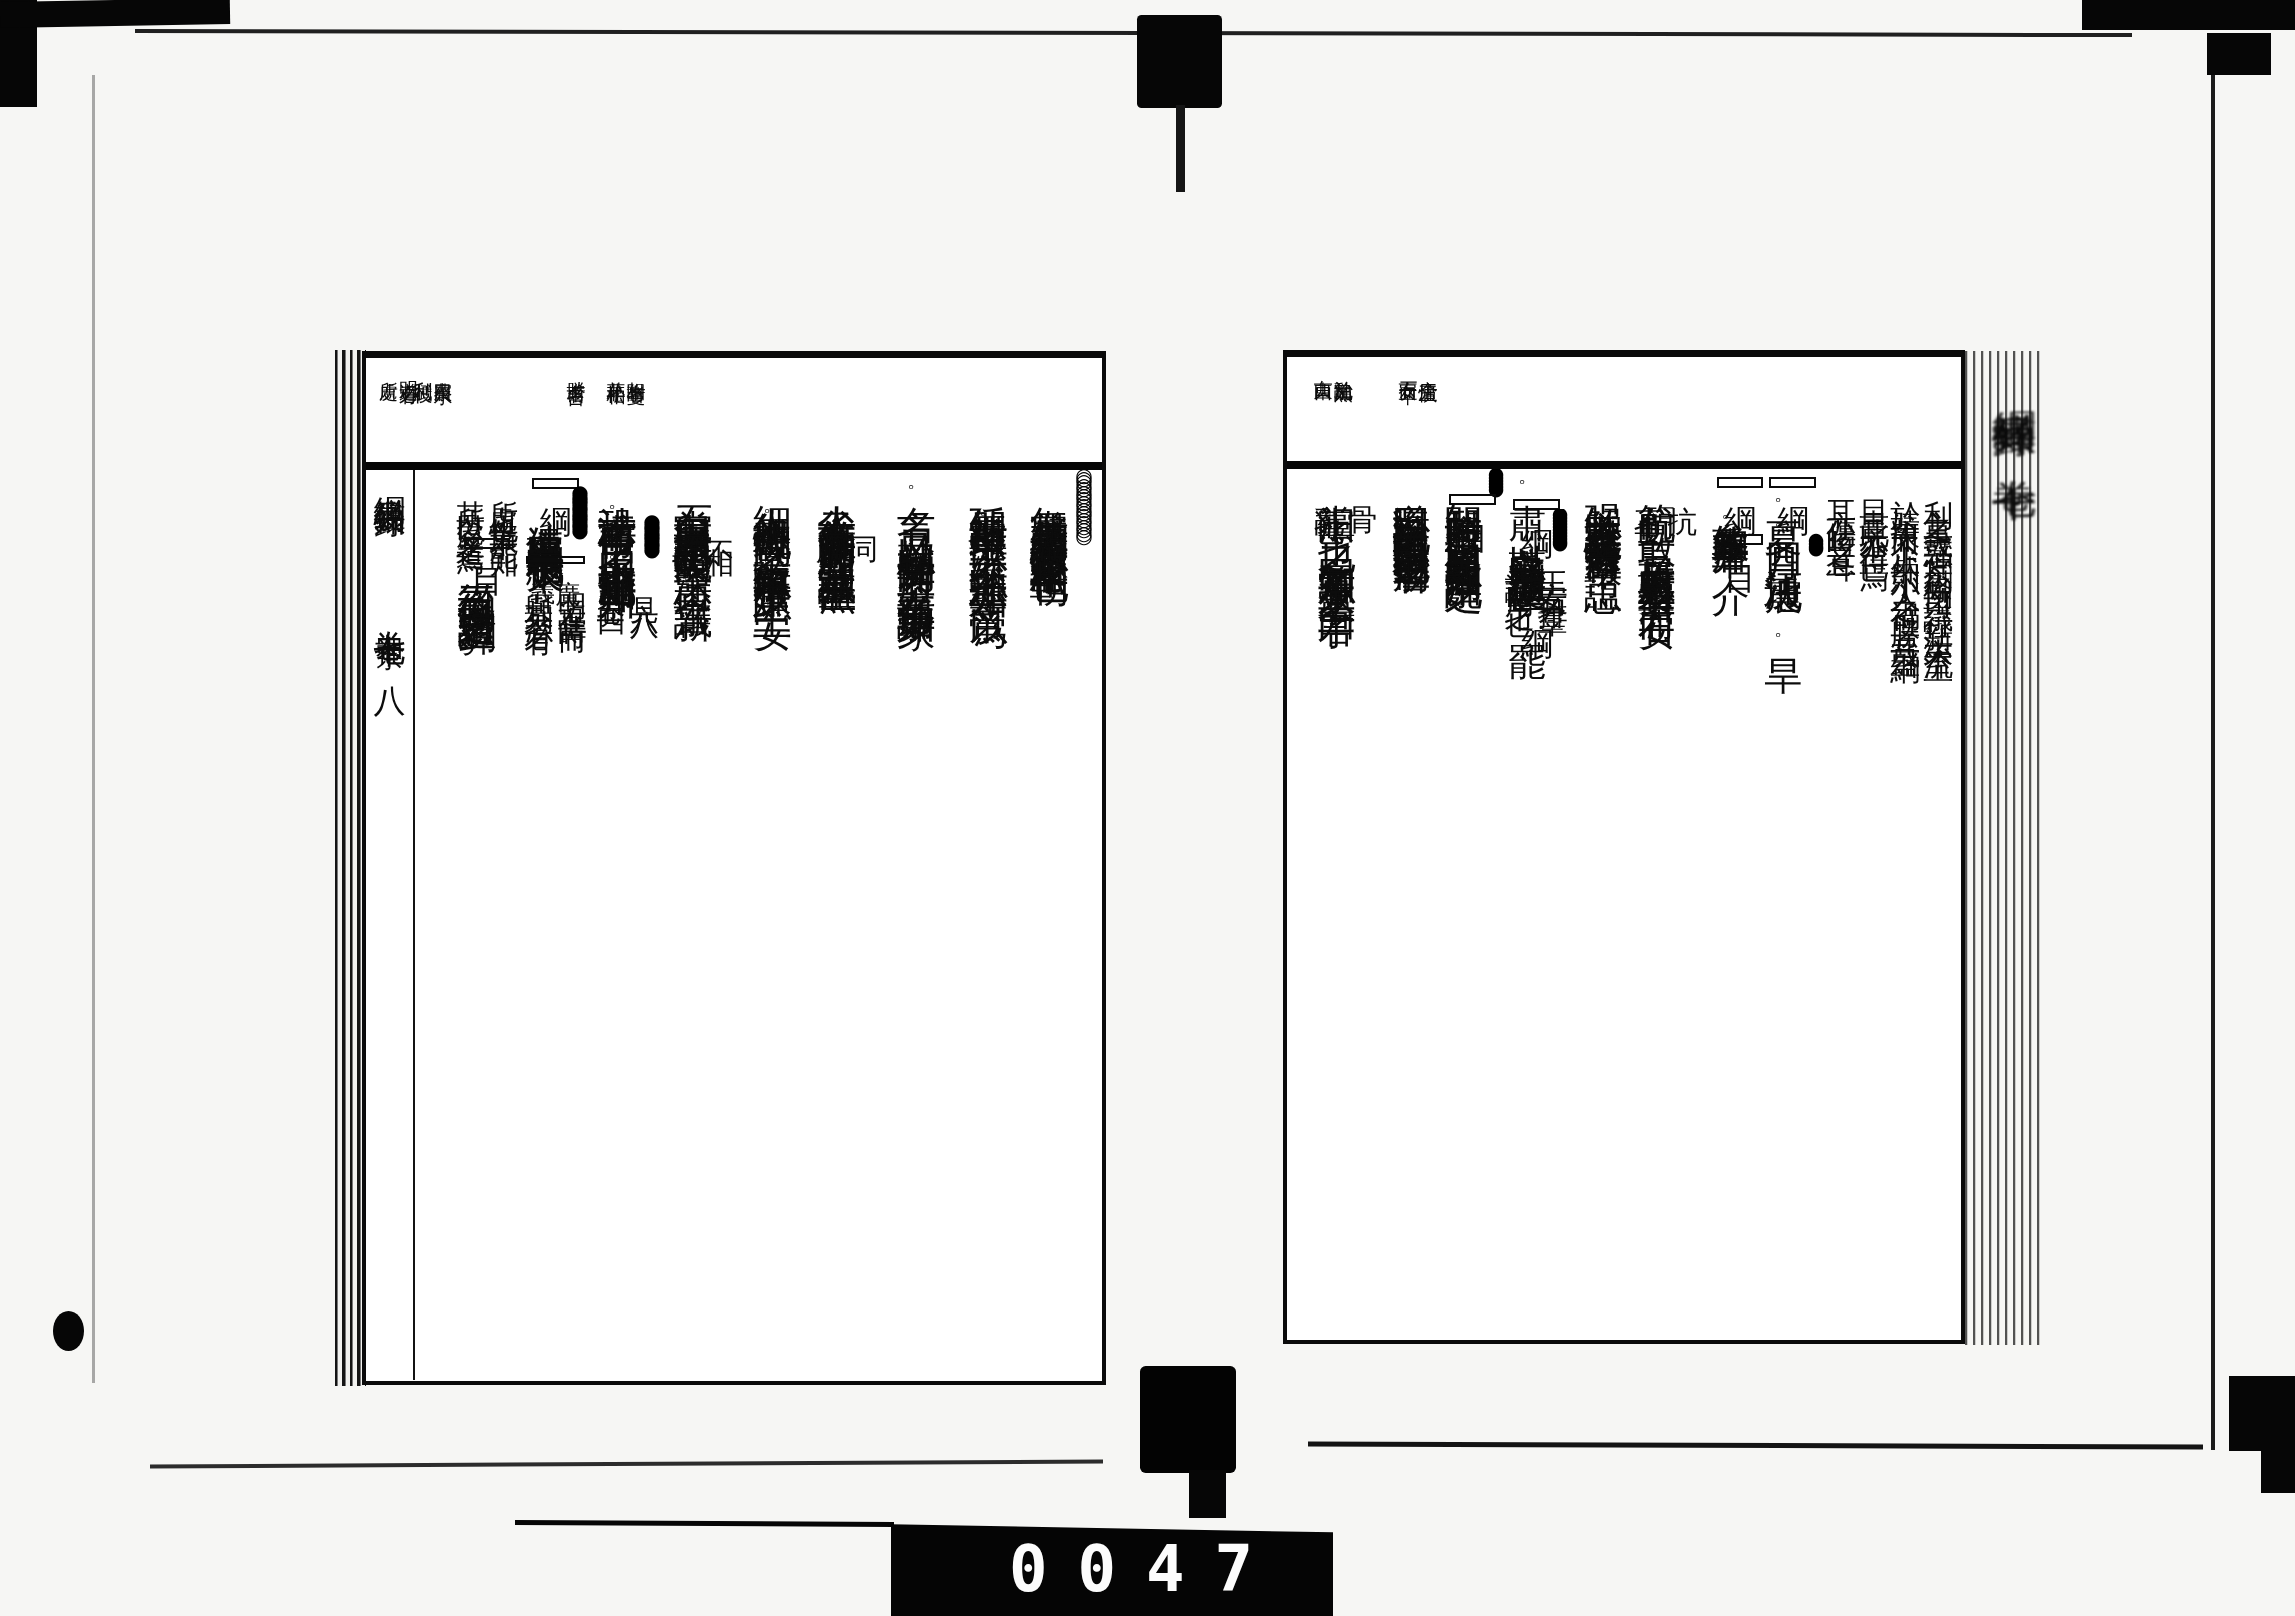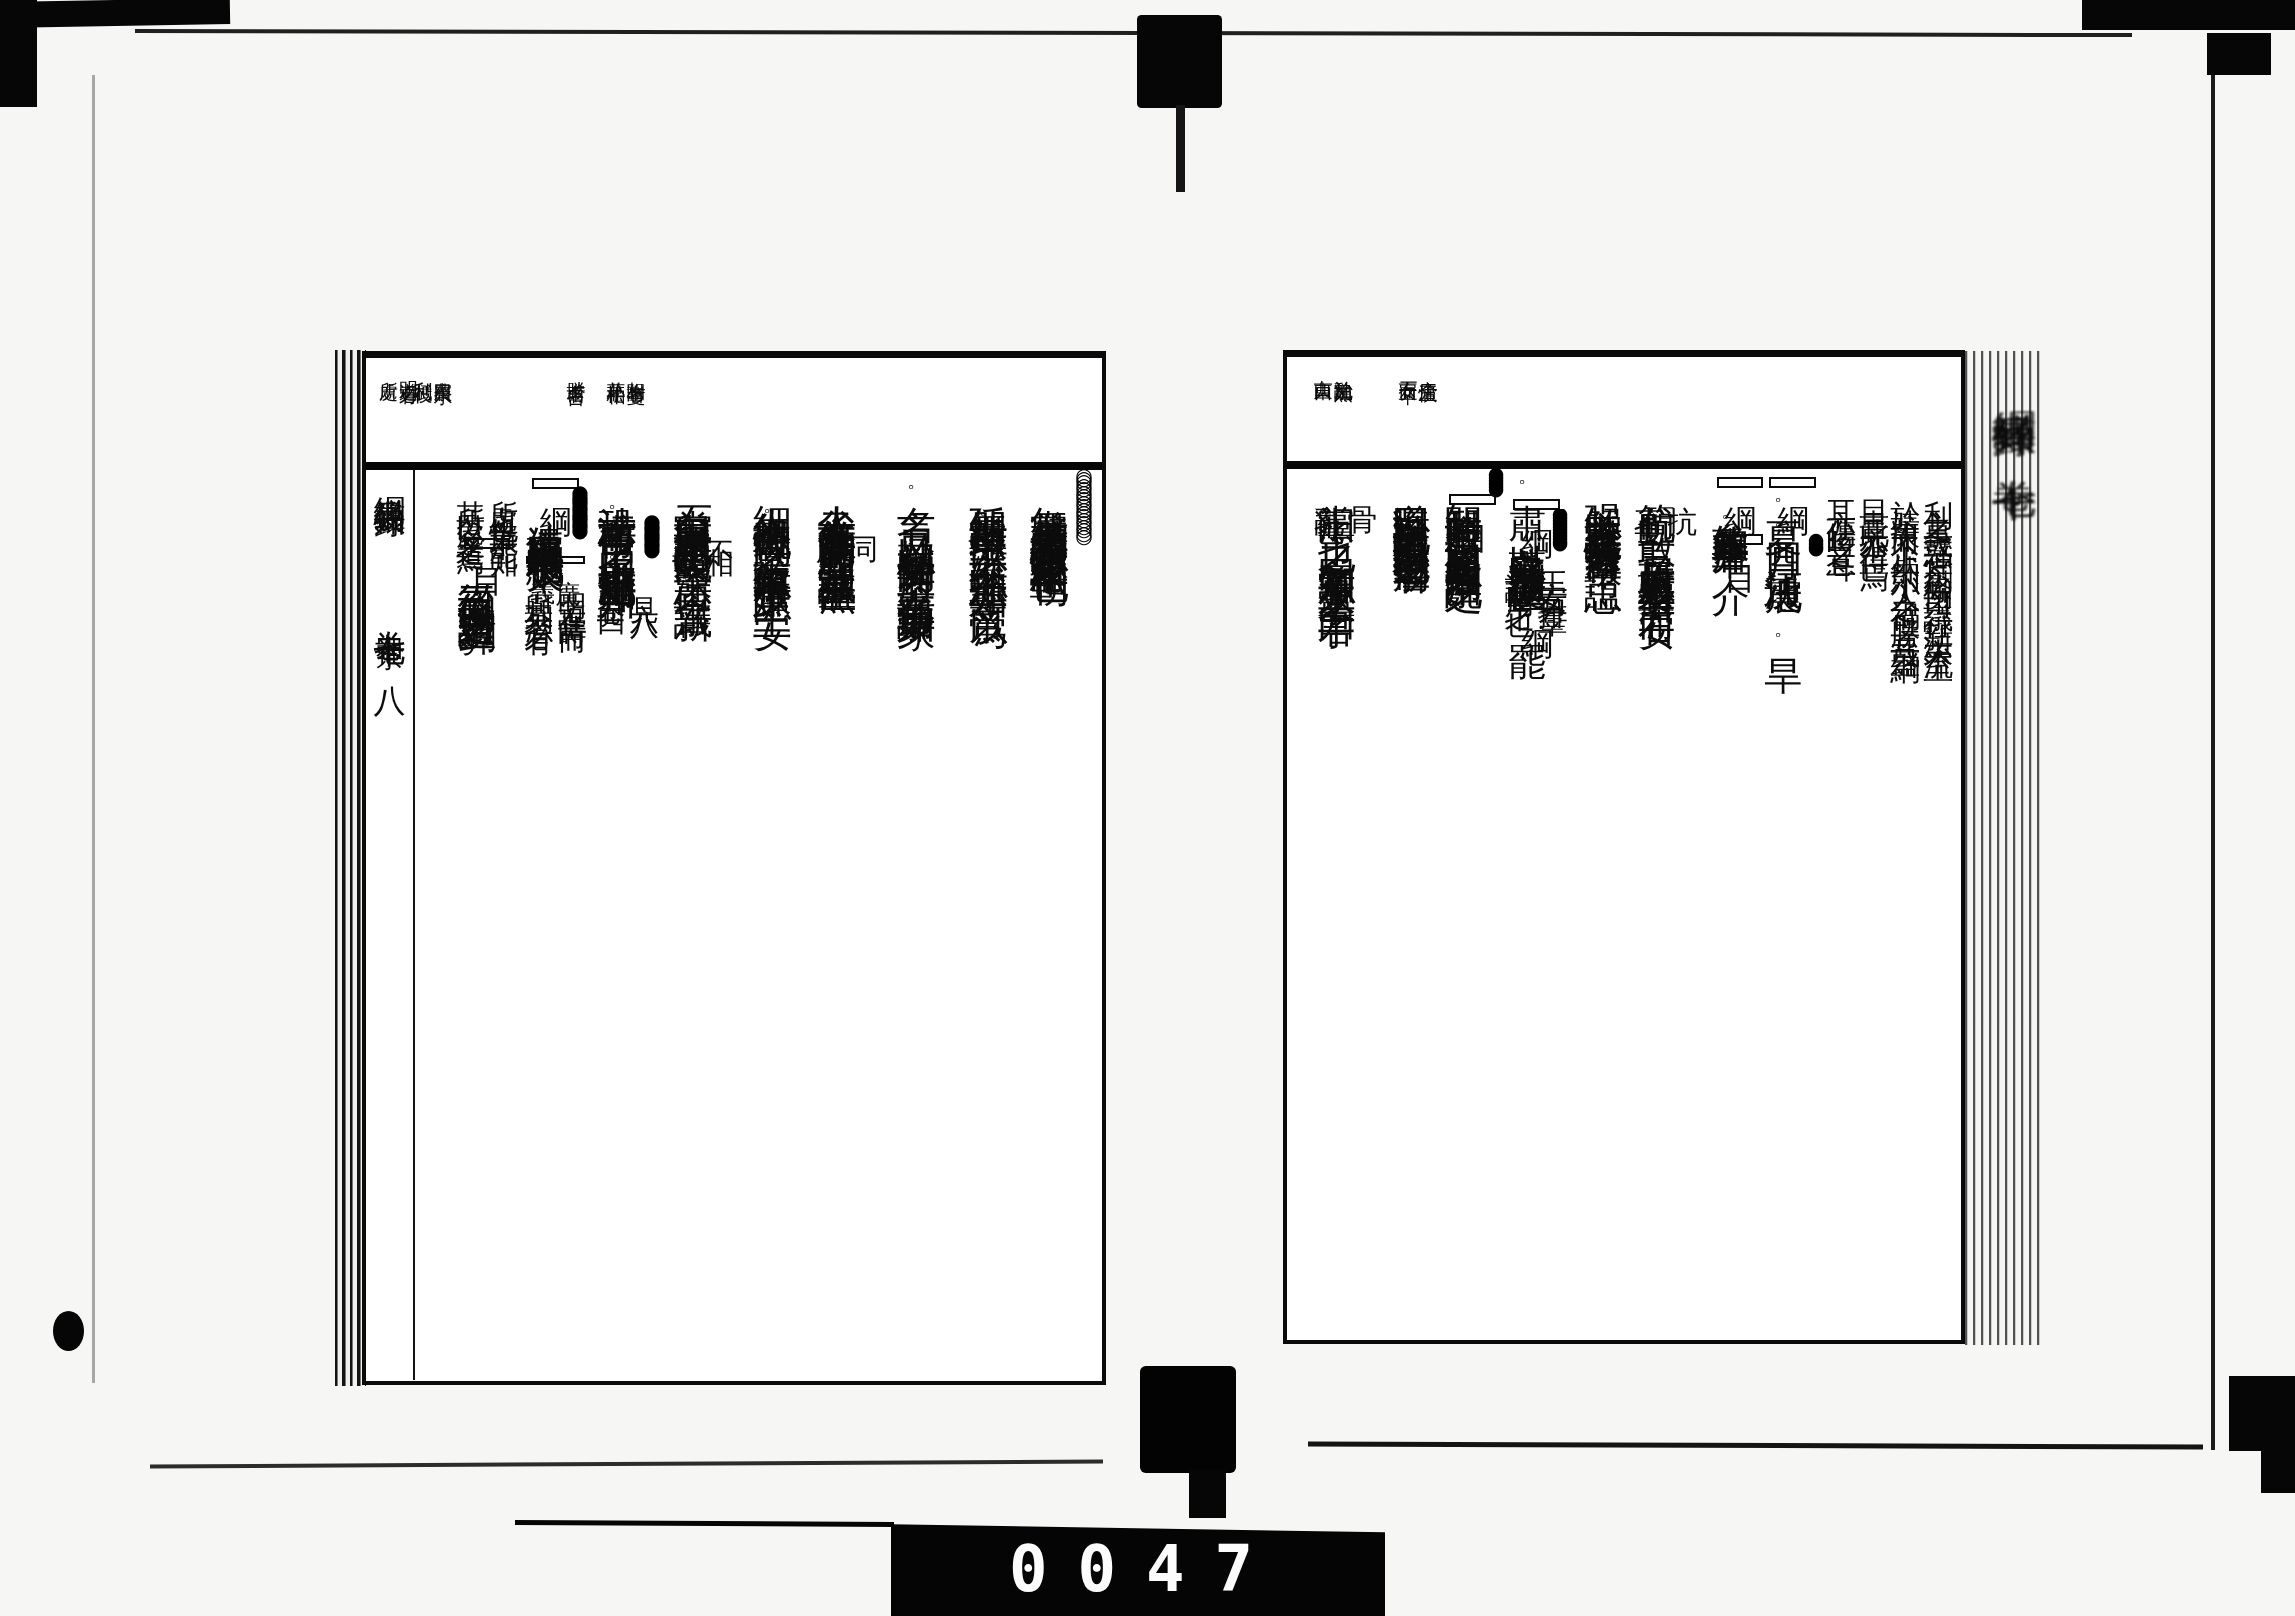--- a/index.html
+++ b/index.html
@@ -34,21 +34,21 @@
     opacity:.92;
   }
   #gutter-streaks{
     left:1965px;top:351px;width:80px;height:994px;background:
     repeating-linear-gradient(90deg,rgba(5,5,5,.85) 0 1.7px,rgba(90,90,90,.35) 1.7px 2.9px,rgba(255,255,255,0) 2.9px 8px);
     opacity:.8;
   }
   
   #counter-line{left:515px;top:1521px;width:379px;height:5.2px;transform:rotate(.3deg);}
   #counter-band{
-    position:absolute;left:891px;top:1515px;width:494px;height:102px;background:#050505;
+    position:absolute;left:891px;top:1515px;width:442px;height:102px;background:#050505;
     clip-path:polygon(0 9%,100% 17%,100% 100%,0 100%);
   }
   #counter-digits{
     position:absolute;left:118px;top:22px;
     font-family:"DejaVu Sans Mono",monospace;font-weight:bold;
     font-size:64px;letter-spacing:30px;color:#fcfcfc;line-height:1;
   }
   
   .page-frame{position:absolute;background:#fff;border:4.6px solid #0a0a0a;border-top-width:7.5px;box-sizing:border-box;}
   #left-page{left:362px;top:351px;width:744px;height:1034px;}

